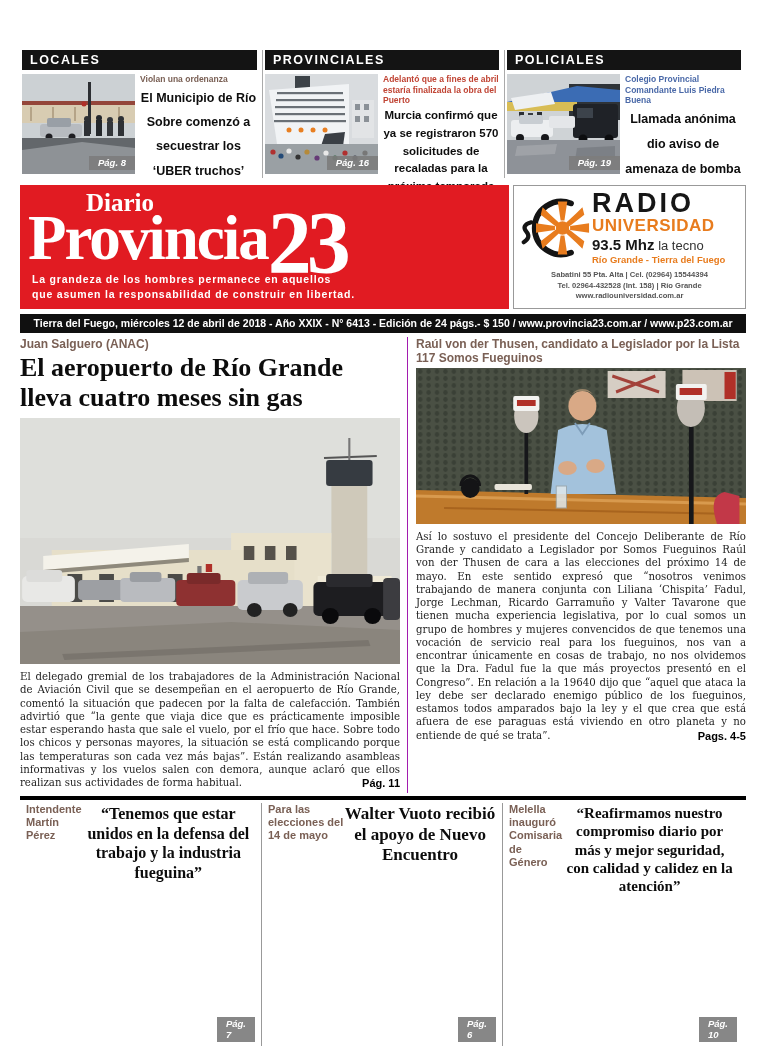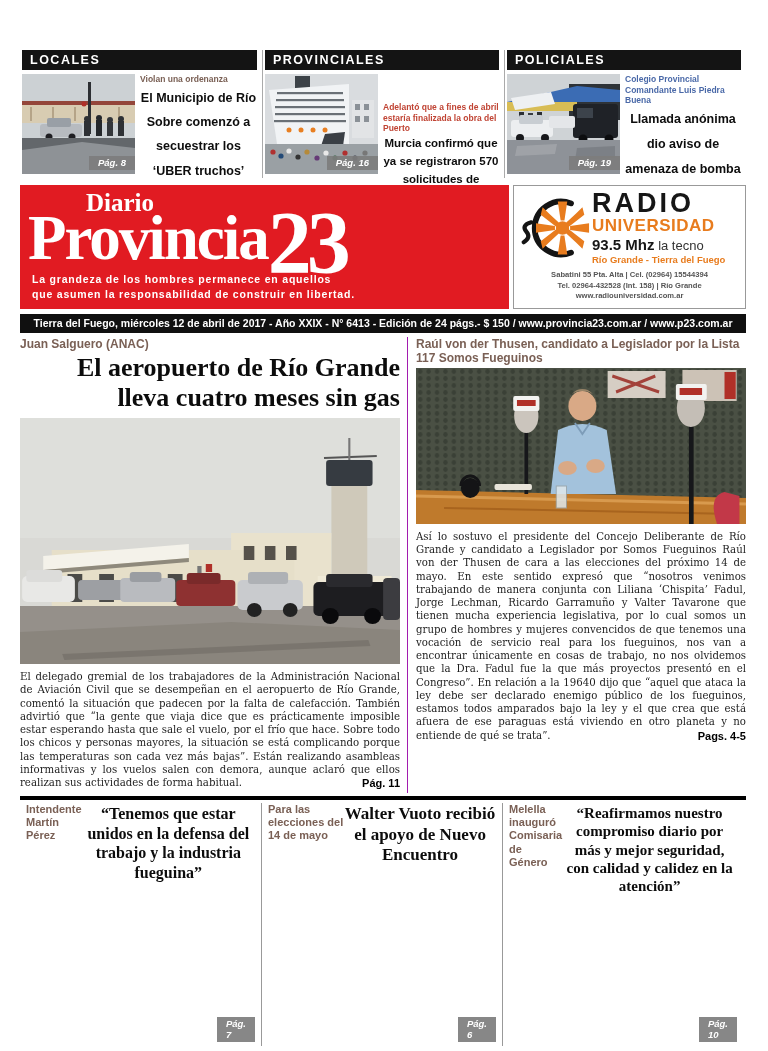--- a/index.html
+++ b/index.html
@@ -17,21 +17,21 @@
   .tbox-bar { background:#141414; color:#fff; font-weight:bold; font-size:12.5px;
     letter-spacing:1.5px; padding:3px 0 3px 8px; margin-bottom:4px; }
   .tbox-body { display:flex; gap:5px; height:100px; }
   .tbox-photo { width:113px; flex:none; position:relative; }
   .photo svg { display:block; width:100%; height:100%; }
   .badge { position:absolute; right:0; bottom:4px; background:rgba(125,125,125,.92);
     color:#fff; font-size:9.5px; font-weight:bold; font-style:italic; padding:1px 9px 2px; }
   .tbox-text { flex:1; text-align:center; display:flex; flex-direction:column; }
   .tbox-kicker { font-size:8.5px; font-weight:bold; color:#7a6055; text-align:left; line-height:1.25; margin-bottom:1px; }
   .tbox-headline { font-weight:bold; font-size:12.5px; line-height:1.95; color:#0d0d0d; }
-  .top-box:nth-child(2) .tbox-kicker { color:#c04434;margin-top:28px; }
+  .top-box:nth-child(2) .tbox-kicker { color:#c04434; }
   .top-box:nth-child(2) .tbox-headline { font-size:11.5px; line-height:1.55; }
   .top-box:nth-child(3) .tbox-kicker { color:#4a69a8; }
   .top-box:nth-child(3) .tbox-headline { line-height:2.0; }
   
   .mast-row { display:flex; margin-top:7px; height:124px; gap:4px; }
   .mast { width:489px; background:#e11b22; position:relative; flex:none; }
   .mast-kicker { position:absolute; top:5px; left:66px; color:#fff;
     font-family:"Liberation Serif", serif; font-weight:bold; font-size:25px; line-height:1; }
   .mast-title { position:absolute; top:14px; left:8px; color:#fff; white-space:nowrap;
     font-family:"Liberation Serif", serif; font-weight:bold; font-size:63px; line-height:1; letter-spacing:-2px; }
@@ -51,21 +51,21 @@
   .ad-contact { text-align:center; font-size:7.6px; font-weight:bold; color:#555; line-height:1.4; margin-top:4px; }
   
   .date-bar { margin-top:5px; background:#101010; color:#fff; text-align:center;
     font-size:10.5px; font-weight:bold; padding:3px 0 4px; }
   
   .lead-row { display:flex; margin-top:4px; height:456px; }
   .lead-col { display:flex; flex-direction:column; }
   .lead-left { width:388px; flex:none; padding-right:7px; border-right:1px solid #a21caf; }
   .lead-right { flex:1; padding-left:8px; }
   .kicker { font-size:12px; font-weight:bold; color:#7a6055; line-height:1.2; }
-  .lead-headline { font-family:"Liberation Serif", serif; font-weight:bold; text-align:right;
+  .lead-headline { font-family:"Liberation Serif", serif; font-weight:bold; text-align:left;
     font-size:26px; line-height:1.13; color:#0c0c0c; margin:2px 0 4px; }
   .lead-right .lead-headline { font-size:24.5px; }
   .lead-photo { position:relative; margin:2px 0 6px; }
   .lead-left .lead-photo { height:246px; }
   .lead-right .lead-photo { height:156px; }
   .body-text { font-family:"DejaVu Serif", serif; font-size:10.2px; line-height:1.3;
     text-align:justify; color:#1d1d1d; }
   .pageref { float:right; font-family:"Liberation Sans", sans-serif; font-weight:bold;
     font-size:11px; color:#000; margin-left:6px; }
   
@@ -242,21 +242,21 @@
         </div>
       </div>
       <div class="ad-contact">
         <div>Sabatini 55 Pta. Alta | Cel. (02964) 15544394</div>
         <div>Tel. 02964-432528 (Int. 158) | Río Grande</div>
         <div>www.radiouniversidad.com.ar</div>
       </div>
     </div>
   </div>
 
-  <div class="date-bar">Tierra del Fuego, miércoles 12 de abril de 2017 - Año XXIX - N° 6413 - Edición de 24 págs.- $ 150 / www.provincia23.com.ar / www.p23.com.ar</div>
+  <div class="date-bar">Tierra del Fuego, miércoles 12 de abril de 2018 - Año XXIX - N° 6413 - Edición de 24 págs.- $ 150 / www.provincia23.com.ar / www.p23.com.ar</div>
 
   <div class="lead-row">
     <div class="lead-col lead-left">
       <div class="kicker">Juan Salguero (ANAC)</div>
       <div class="lead-headline">El aeropuerto de Río Grande lleva cuatro meses sin gas</div>
       <div class="photo lead-photo">
         <svg viewBox="0 0 360 246" preserveAspectRatio="none">
           <rect width="360" height="246" fill="#d9d9d5"></rect>
           <rect width="360" height="120" fill="#dedfdb"></rect>
           <rect x="295" y="58" width="34" height="135" fill="#cfc9ba"></rect>

